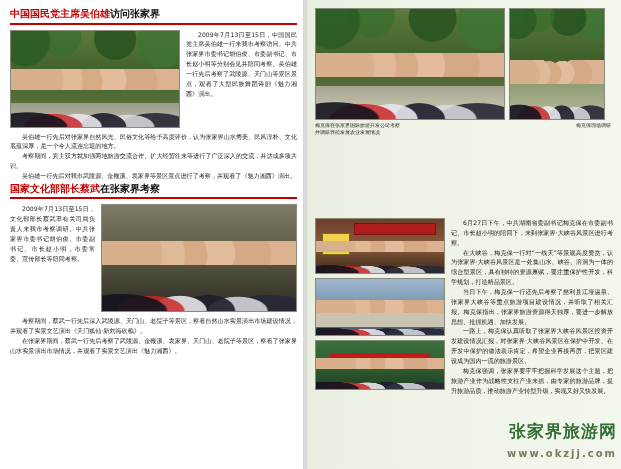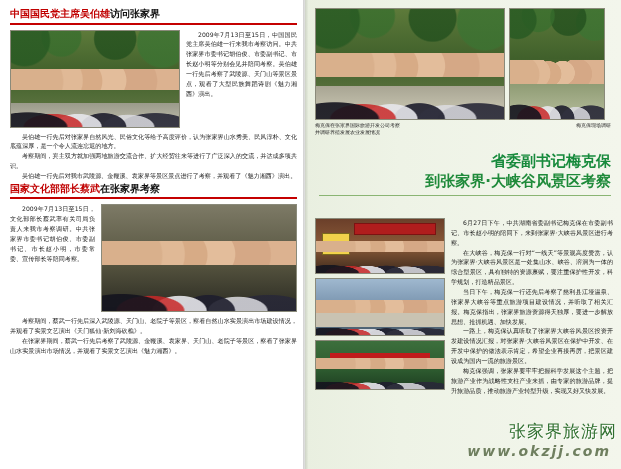--- a/index.html
+++ b/index.html
@@ -116,35 +116,34 @@
     height: 1px;
     background: #8ab573;
     margin: 4px 0 5px 0;
   }
 
   .watermark {
     position: absolute;
     right: 4px;
     bottom: 26px;
     font-size: 17px;
-    font-weight: normal;
+    font-weight: bold;
     color: #2f6f2f;
     text-shadow: 1px 1px 0 rgba(255,255,255,0.9);
     letter-spacing: 1px;
     text-align: right;
   }
   .watermark-sub {
     position: absolute;
-    right: 10px;
+    right: 4px;
     bottom: 10px;
-    font-size: 14px;
+    font-size: 10px;
     font-weight: bold;
     color: #6f7f5f;
     letter-spacing: 2px;
-    font-style: italic;
   }
 
   .small-cap-right {
     font-size: 5px;
     color: #2c2c2c;
     line-height: 1.3;
   }
 
   
   .scene-green { background: linear-gradient(180deg,#5d7a3a 0%, #40602b 45%, #6b7d4a 100%); }
@@ -290,25 +289,20 @@
           <div class="fig-heads" style="bottom:32%"></div>
         </div>
       </div>
       <div style="display:flex;justify-content:space-between;margin-top:2px;">
         <div class="small-cap-right" style="white-space:pre-line;max-width:190px">梅克保在张家界国际旅游开发公司考察
 并调研养殖发展农业发展情况</div>
         <div class="small-cap-right">梅克保现场调研</div>
       </div>
     </div>
 
-    <div style="position:absolute;left:14px;right:10px;top:152px;">
-      <div class="rh1">省委副书记梅克保</div>
-      <div class="rh2">到张家界·大峡谷风景区考察</div>
-      <div class="rh-rule"></div>
-    </div>
 
     <div style="position:absolute;left:10px;top:218px;width:298px;display:flex;gap:6px;">
 
       <div style="width:130px;">
         <div class="photo scene-indoor" style="height:56px;">
           <div class="screen-box" style="left:6px;top:14px;width:26px;height:20px;"></div>
           <div class="banner-red" style="left:38px;top:4px;width:80px;height:10px;"></div>
           <div class="fig-people" style="height:55%"></div>
           <div class="fig-heads" style="bottom:38%"></div>
         </div>

